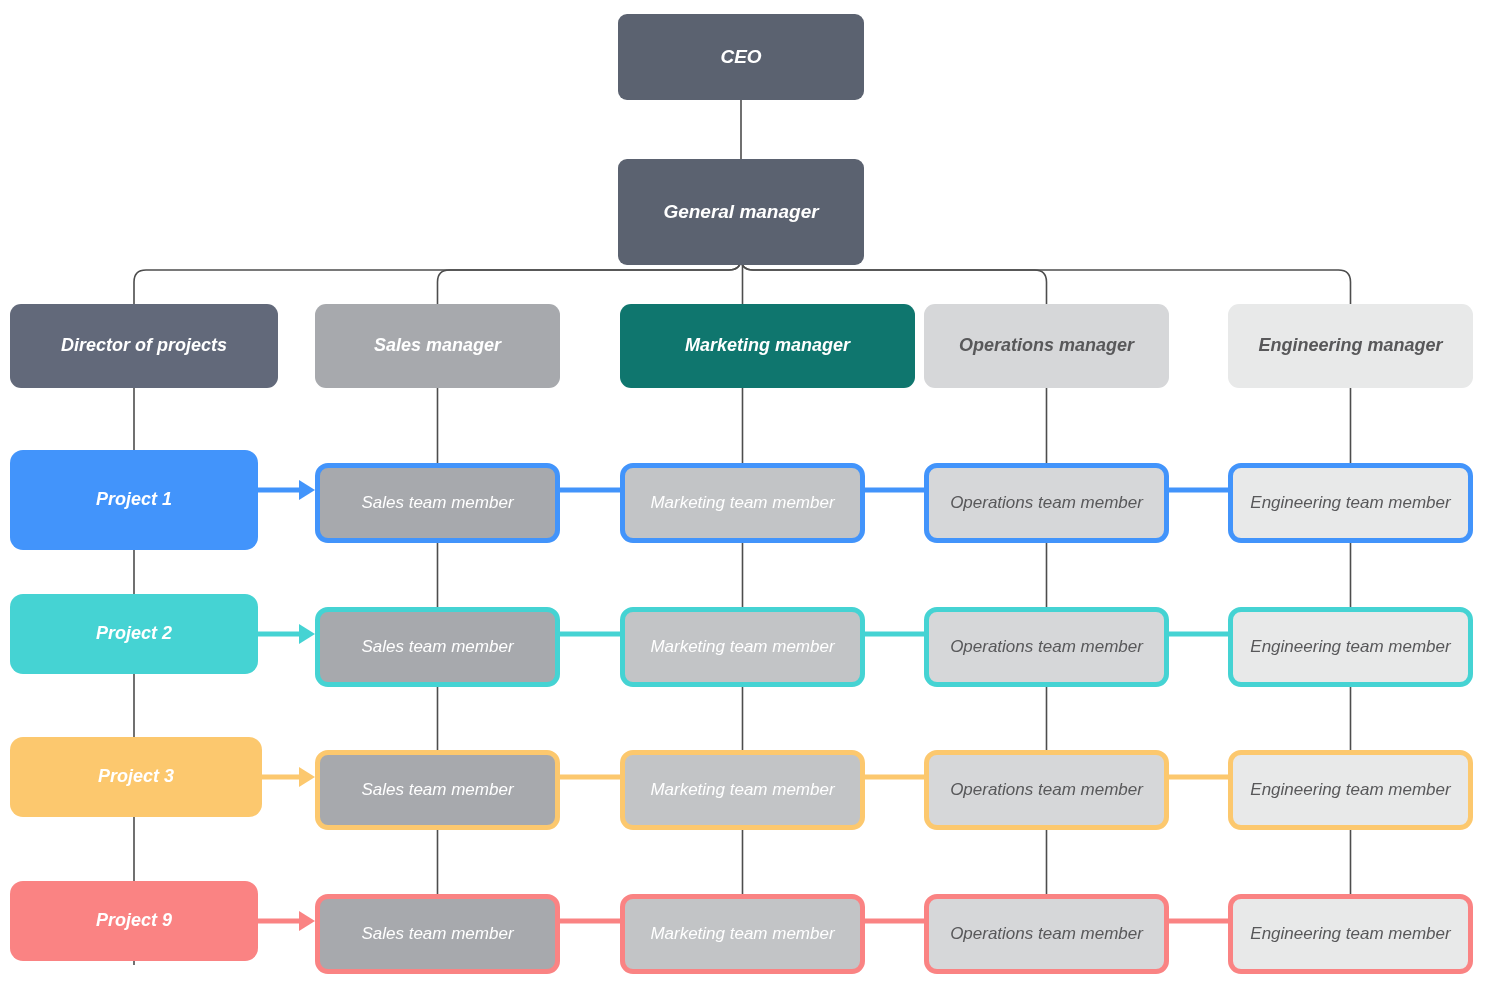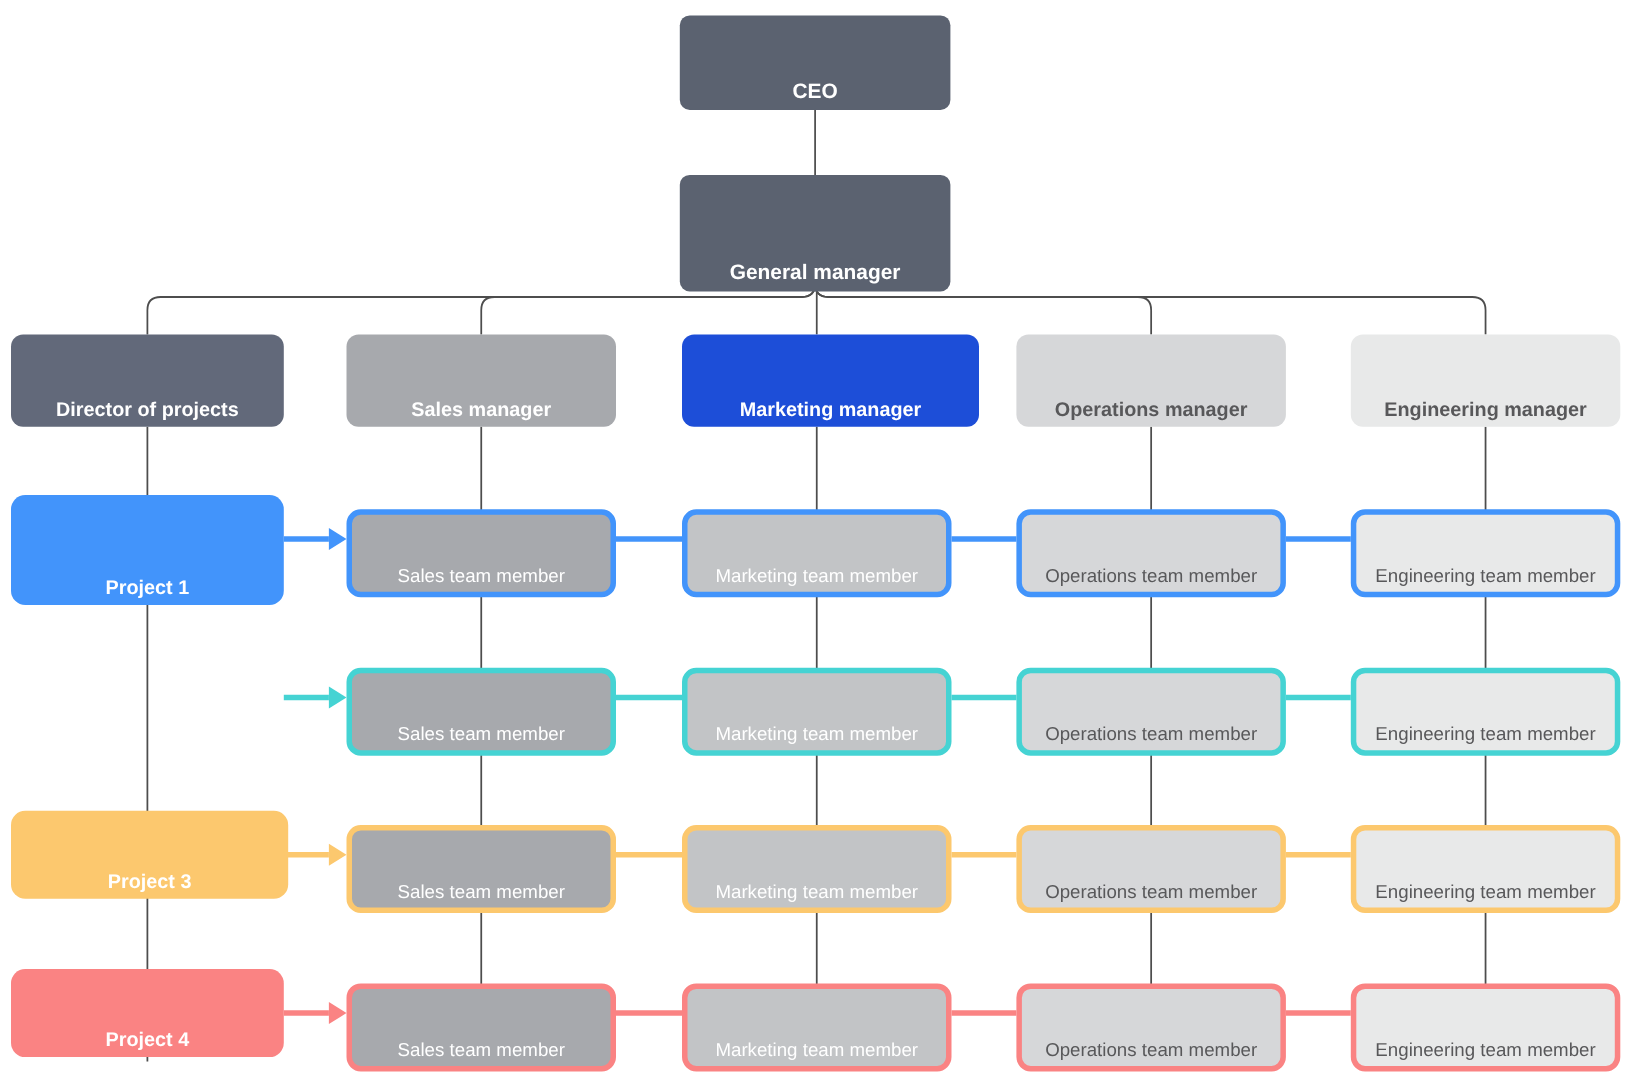--- a/index.html
+++ b/index.html
@@ -18,24 +18,25 @@
   #connector-layer {
     position: absolute;
     left: 0; top: 0;
     width: 1492px; height: 982px;
     pointer-events: none;
     z-index: 1;
   }
   .node {
     position: absolute;
     display: flex;
-    align-items: flex-end;
+    align-items: center;
     justify-content: center;
     text-align: center;
     border-radius: 10px;
+    font-style: italic;
     z-index: 3;
     padding: 4px 10px;
     line-height: 1.2;
   }
   .node-exec {
     font-weight: bold;
     font-size: 19px;
     color: #ffffff;
     background: #5b6270;
     border-radius: 9px;
@@ -96,27 +97,27 @@
       <path d="M 560 921 L 620 921" stroke="#fa8383" stroke-width="5" fill="none"></path>
       <path d="M 865 921 L 924 921" stroke="#fa8383" stroke-width="5" fill="none"></path>
       <path d="M 1169 921 L 1228 921" stroke="#fa8383" stroke-width="5" fill="none"></path>
     </svg>
 <div class="node node-exec" style="left: 618px; top: 14px; width: 246px; height: 86px; background: rgb(91, 98, 112); color: rgb(255, 255, 255);">
       <span>CEO</span>
     </div>
     <div class="node node-exec" style="left: 618px; top: 159px; width: 246px; height: 106px; background: rgb(91, 98, 112); color: rgb(255, 255, 255);">
       <span>General manager</span>
     </div>
-    <div class="node node-mgr" style="left: 10px; top: 304px; width: 248px; height: 84px; background: rgb(98, 105, 122); color: rgb(255, 255, 255);">
+    <div class="node node-mgr" style="left: 10px; top: 304px; width: 268px; height: 84px; background: rgb(98, 105, 122); color: rgb(255, 255, 255);">
       <span>Director of projects</span>
     </div>
     <div class="node node-mgr" style="left: 315px; top: 304px; width: 245px; height: 84px; background: rgb(167, 169, 173); color: rgb(255, 255, 255);">
       <span>Sales manager</span>
     </div>
-    <div class="node node-mgr" style="left: 620px; top: 304px; width: 270px; height: 84px; background: #1d4ed8; color: rgb(255, 255, 255);">
+    <div class="node node-mgr" style="left: 620px; top: 304px; width: 295px; height: 84px; background: #0f766e; color: rgb(255, 255, 255);">
       <span>Marketing manager</span>
     </div>
     <div class="node node-mgr" style="left: 1228px; top: 304px; width: 245px; height: 84px; background: rgb(232, 233, 233); color: rgb(88, 88, 90);">
       <span>Engineering manager</span>
     </div>
     <div class="node node-mgr" style="left: 924px; top: 304px; width: 245px; height: 84px; background: rgb(214, 215, 217); color: rgb(88, 88, 90);">
       <span>Operations manager</span>
     </div>
     <div class="node node-project" style="left: 10px; top: 450px; width: 248px; height: 100px; background: rgb(66, 148, 251); color: rgb(255, 255, 255);">
       <span>Project 1</span>
@@ -125,20 +126,23 @@
       <span>Sales team member</span>
     </div>
     <div class="node node-member" style="left: 620px; top: 450px; width: 245px; height: 80px; background: rgb(194, 196, 198); color: rgb(255, 255, 255); border-color: rgb(66, 148, 251);">
       <span>Marketing team member</span>
     </div>
     <div class="node node-member" style="left: 924px; top: 450px; width: 245px; height: 80px; background: rgb(214, 215, 217); color: rgb(88, 88, 90); border-color: rgb(66, 148, 251);">
       <span>Operations team member</span>
     </div>
     <div class="node node-member" style="left: 1228px; top: 450px; width: 245px; height: 80px; background: rgb(232, 233, 233); color: rgb(88, 88, 90); border-color: rgb(66, 148, 251);">
       <span>Engineering team member</span>
+    </div>
+    <div class="node node-project" style="left: 10px; top: 594px; width: 248px; height: 80px; background: rgb(69, 211, 211); color: rgb(255, 255, 255);">
+      <span>Project 2</span>
     </div>
     <div class="node node-member" style="left: 315px; top: 594px; width: 245px; height: 80px; background: rgb(167, 169, 173); color: rgb(255, 255, 255); border-color: rgb(69, 211, 211);">
       <span>Sales team member</span>
     </div>
     <div class="node node-member" style="left: 620px; top: 594px; width: 245px; height: 80px; background: rgb(194, 196, 198); color: rgb(255, 255, 255); border-color: rgb(69, 211, 211);">
       <span>Marketing team member</span>
     </div>
     <div class="node node-member" style="left: 924px; top: 594px; width: 245px; height: 80px; background: rgb(214, 215, 217); color: rgb(88, 88, 90); border-color: rgb(69, 211, 211);">
       <span>Operations team member</span>
     </div>
@@ -154,21 +158,21 @@
     <div class="node node-member" style="left: 620px; top: 737px; width: 245px; height: 80px; background: rgb(194, 196, 198); color: rgb(255, 255, 255); border-color: rgb(252, 200, 110);">
       <span>Marketing team member</span>
     </div>
     <div class="node node-member" style="left: 924px; top: 737px; width: 245px; height: 80px; background: rgb(214, 215, 217); color: rgb(88, 88, 90); border-color: rgb(252, 200, 110);">
       <span>Operations team member</span>
     </div>
     <div class="node node-member" style="left: 1228px; top: 737px; width: 245px; height: 80px; background: rgb(232, 233, 233); color: rgb(88, 88, 90); border-color: rgb(252, 200, 110);">
       <span>Engineering team member</span>
     </div>
     <div class="node node-project" style="left: 10px; top: 881px; width: 248px; height: 80px; background: rgb(250, 131, 131); color: rgb(255, 255, 255);">
-      <span>Project 4</span>
+      <span>Project 9</span>
     </div>
     <div class="node node-member" style="left: 315px; top: 881px; width: 245px; height: 80px; background: rgb(167, 169, 173); color: rgb(255, 255, 255); border-color: rgb(250, 131, 131);">
       <span>Sales team member</span>
     </div>
     <div class="node node-member" style="left: 620px; top: 881px; width: 245px; height: 80px; background: rgb(194, 196, 198); color: rgb(255, 255, 255); border-color: rgb(250, 131, 131);">
       <span>Marketing team member</span>
     </div>
     <div class="node node-member" style="left: 924px; top: 881px; width: 245px; height: 80px; background: rgb(214, 215, 217); color: rgb(88, 88, 90); border-color: rgb(250, 131, 131);">
       <span>Operations team member</span>
     </div>

